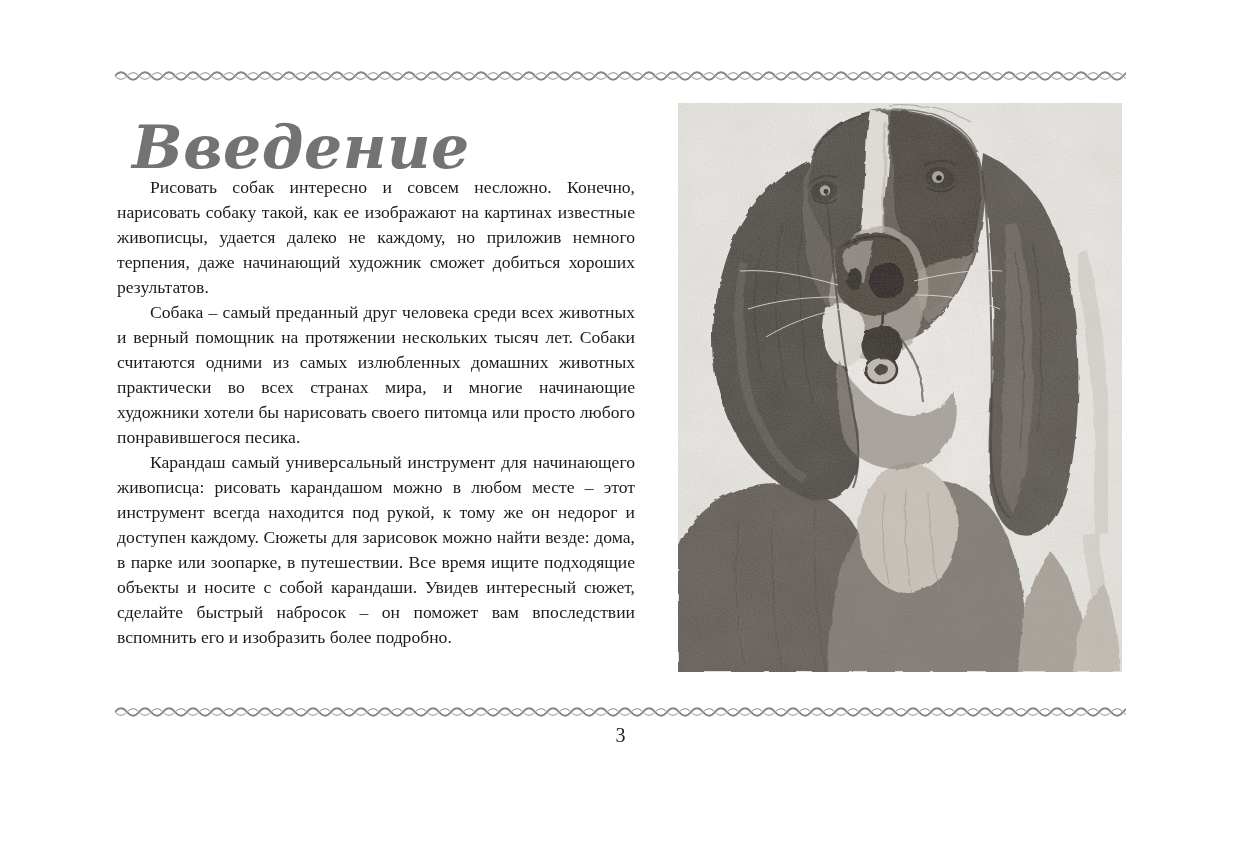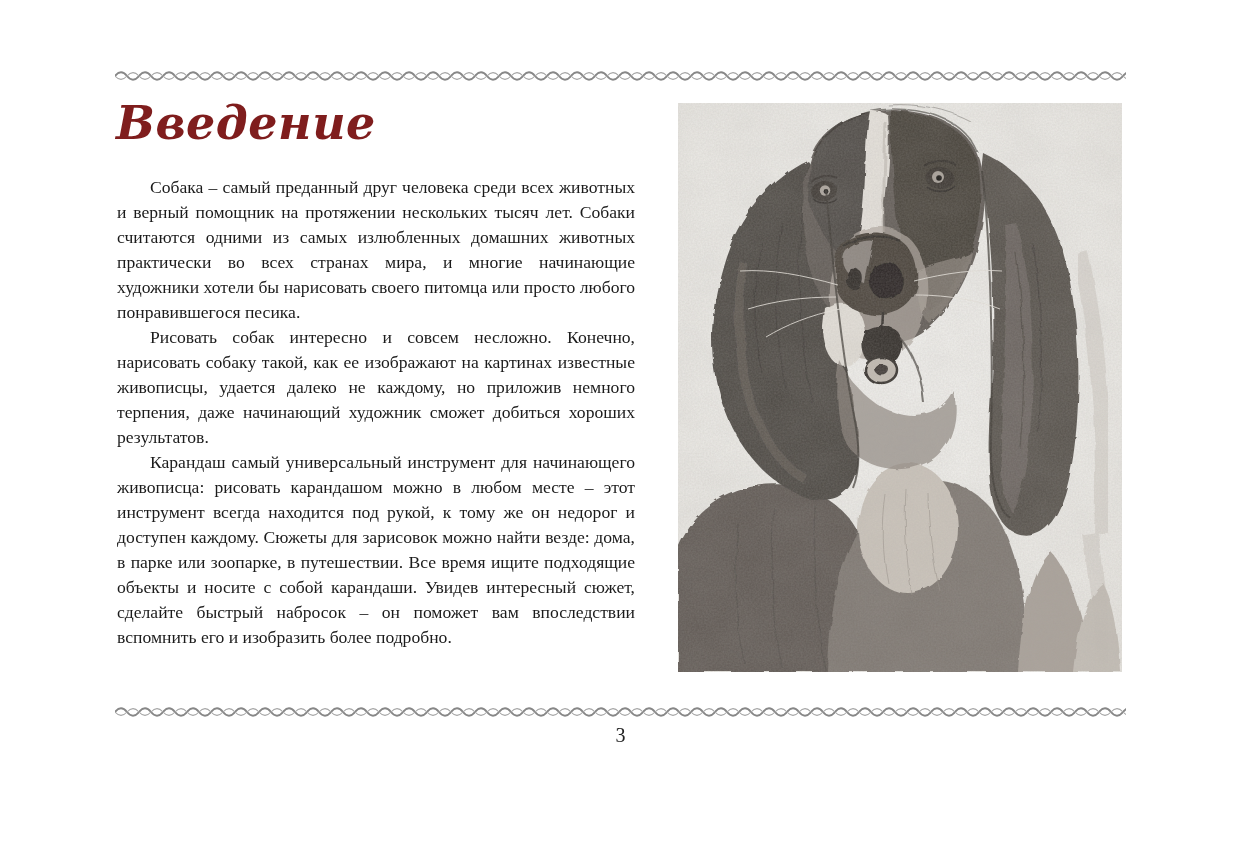--- a/index.html
+++ b/index.html
@@ -5,24 +5,24 @@
   html,body{margin:0;padding:0;}
   body{
     width:1241px;height:845px;overflow:hidden;position:relative;
     background:#ffffff;color:#1c1c1c;
     font-family:"Liberation Serif", serif;
   }
   .wavy{position:absolute;left:115px;width:1011px;height:16px;}
   .wavy.top{top:68px;}
   .wavy.bottom{top:704px;}
   .page-title{
-    position:absolute;left:116px;top:98px;margin:0;
+    position:absolute;left:116px;top:98px;margin:16px;
     font-family:"DejaVu Serif", serif;
     font-style:italic;font-weight:bold;
-    font-size:46px;line-height:1.1;color:#7f1d1d;
+    font-size:60px;line-height:1.1;color:#737373;
     letter-spacing:0.5px;
   }
   .text-column{
     position:absolute;left:117px;top:175px;width:518px;
     font-size:17.6px;line-height:25px;text-align:justify;
     hyphens:auto;-webkit-hyphens:auto;color:#1b1b1b;
   }
   .text-column p{margin:0;text-indent:33px;}
   .illustration{
     position:absolute;left:678px;top:103px;width:444px;height:569px;margin:0;
@@ -42,22 +42,22 @@
       <path d="M0,8 C4,3 8,3 12,8 C16,13 20,13 24,8" fill="none" stroke="#878787" stroke-width="2"></path>
       <path d="M0,8 C4,12.5 8,12.5 12,8 C16,3.5 20,3.5 24,8" fill="none" stroke="#a3a3a3" stroke-width="1.1"></path>
     </pattern>
   </defs>
   <rect width="1011" height="16" fill="url(#wave-t)"></rect>
 </svg>
 
 <h1 class="page-title">Введение</h1>
 
 <div class="text-column">
+  <p>Рисовать собак интересно и совсем несложно. Конечно, нарисовать собаку такой, как ее изображают на картинах известные живописцы, удается далеко не каждому, но приложив немного терпения, даже начинающий художник сможет добиться хороших результатов.</p>
   <p>Собака – самый преданный друг человека среди всех животных и верный помощник на протяжении нескольких тысяч лет. Собаки считаются одними из самых излюбленных домашних животных практически во всех странах мира, и многие начинающие художники хотели бы нарисовать своего питомца или просто любого понравившегося песика.</p>
-  <p>Рисовать собак интересно и совсем несложно. Конечно, нарисовать собаку такой, как ее изображают на картинах известные живописцы, удается далеко не каждому, но приложив немного терпения, даже начинающий художник сможет добиться хороших результатов.</p>
   <p>Карандаш самый универсальный инструмент для начинающего живописца: рисовать карандашом можно в любом месте – этот инструмент всегда находится под рукой, к тому же он недорог и доступен каждому. Сюжеты для зарисовок можно найти везде: дома, в парке или зоопарке, в путешествии. Все время ищите подходящие объекты и носите с собой карандаши. Увидев интересный сюжет, сделайте быстрый набросок – он поможет вам впоследствии вспомнить его и изобразить более подробно.</p>
 </div>
 
 <figure class="illustration">
 <svg viewBox="0 0 444 569" role="img" aria-hidden="true">
   <defs>
     <radialGradient id="bgv" cx="50%" cy="42%" r="80%">
       <stop offset="0%" stop-color="#f5f4f1"></stop>
       <stop offset="100%" stop-color="#eae8e3"></stop>
     </radialGradient>

